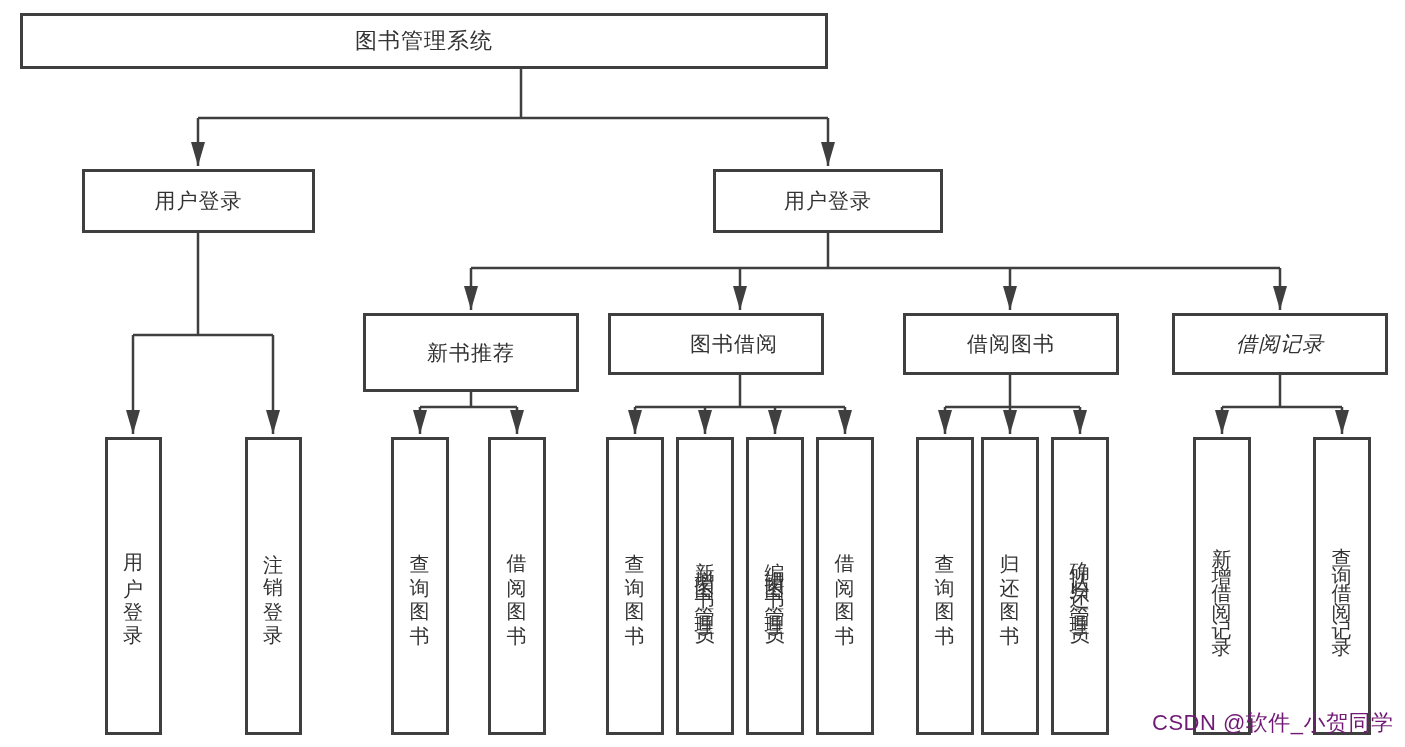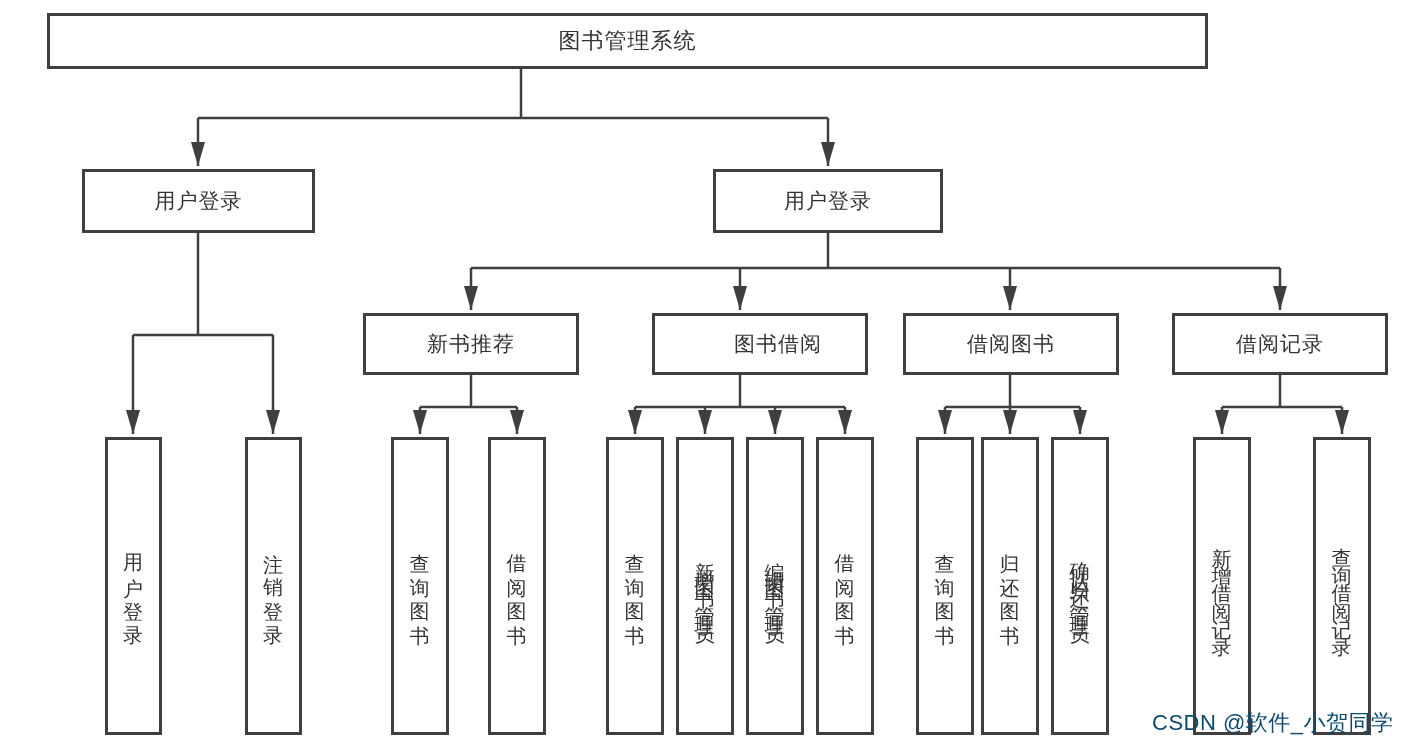--- a/index.html
+++ b/index.html
@@ -26,21 +26,21 @@
     writing-mode:vertical-rl;
     text-orientation:mixed;
     font-size:20px;
     line-height:1;
     padding:6px 0;
   }
   .watermark{
     position:absolute;
     z-index:3;
     font-size:22px;
-    color:#0c4a6e;
+    color:#701a75;
     white-space:nowrap;
     letter-spacing:0.5px;
   }
 </style>
 </head>
 <body>
 
 <div id="canvas">
 
   <svg id="wires" width="1405" height="747" viewBox="0 0 1405 747">
@@ -86,29 +86,29 @@
       <path d="M1010,407 V434" marker-end="url(#arrow)"></path>
       <path d="M1080,407 V434" marker-end="url(#arrow)"></path>
 
       <path d="M1280,375 V407"></path>
       <path d="M1222,407 H1342"></path>
       <path d="M1222,407 V434" marker-end="url(#arrow)"></path>
       <path d="M1342,407 V434" marker-end="url(#arrow)"></path>
     </g>
   </svg>
 
-  <div class="node hbox root" style="left:20px;top:13px;width:1161px;height:56px;margin-left:27px;">图书管理系统</div>
+  <div class="node hbox root" style="left:20px;top:13px;width:808px;height:56px;">图书管理系统</div>
 
   <div class="node hbox" style="left:82px;top:169px;width:233px;height:64px;">用户登录</div>
   <div class="node hbox" style="left:713px;top:169px;width:230px;height:64px;">用户登录</div>
 
-  <div class="node hbox" style="left:363px;top:313px;width:216px;height:62px;font-family:Liberation Mono, monospace;">新书推荐</div>
-  <div class="node hbox" style="left:652px;top:313px;width:216px;height:62px;padding-left:36px;">图书借阅</div>
+  <div class="node hbox" style="left:363px;top:313px;width:216px;height:79px;font-family:Liberation Mono, monospace;">新书推荐</div>
+  <div class="node hbox" style="left:608px;top:313px;width:216px;height:62px;padding-left:36px;">图书借阅</div>
   <div class="node hbox" style="left:903px;top:313px;width:216px;height:62px;">借阅图书</div>
-  <div class="node hbox" style="left:1172px;top:313px;width:216px;height:62px;">借阅记录</div>
+  <div class="node hbox" style="left:1172px;top:313px;width:216px;height:62px;font-style:italic;">借阅记录</div>
 
   <div class="node vbox" style="left: 105px; top: 437px; width: 57px; height: 298px; letter-spacing: 24px;">用户登录</div>
   <div class="node vbox" style="left: 245px; top: 437px; width: 57px; height: 298px; letter-spacing: 24px;">注销登录</div>
 
   <div class="node vbox" style="left: 391px; top: 437px; width: 58px; height: 298px; letter-spacing: 24px;">查询图书</div>
   <div class="node vbox" style="left: 488px; top: 437px; width: 58px; height: 298px; letter-spacing: 24px;">借阅图书</div>
 
   <div class="node vbox" style="left: 606px; top: 437px; width: 58px; height: 298px; letter-spacing: 24px;">查询图书</div>
   <div class="node vbox" style="left: 676px; top: 437px; width: 58px; height: 298px; letter-spacing: 9px;">新增图书（管理员）</div>
   <div class="node vbox" style="left: 746px; top: 437px; width: 58px; height: 298px; letter-spacing: 9px;">编辑图书（管理员）</div>

